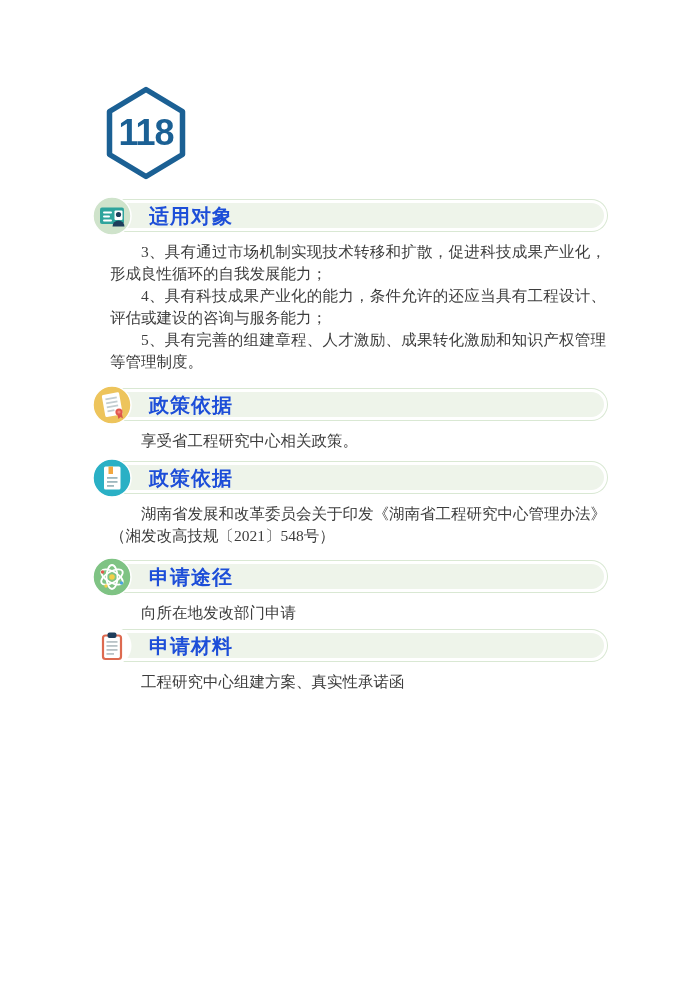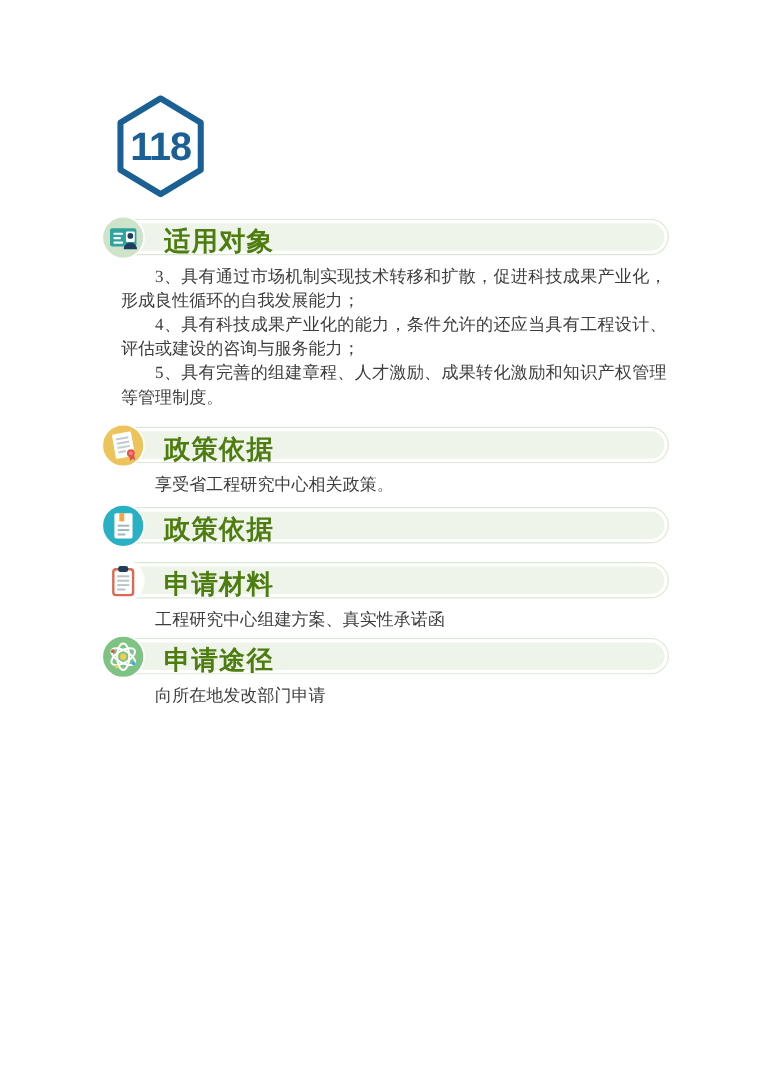--- a/index.html
+++ b/index.html
@@ -49,21 +49,21 @@
     box-shadow:0 0 0 1px #d9e8d3;
     border-radius:17px;
   }
   .sec-icon {
     position:absolute; left:0; top:0; width:40px; height:40px; z-index:2;
   }
   .sec-icon svg { display:block; }
   .sec-title {
     position:absolute; left:57px; top:7px; z-index:2;
     font-family:"Liberation Sans", sans-serif;
-    font-weight:700; font-size:24px; color:#4d7c0f;
+    font-weight:700; font-size:20px; color:#1d4ed8;
     letter-spacing:1px;
   }
   .sec-body { padding:5px 1px 0 18px; }
   .para {
     font-size:15.5px; line-height:22px; color:#3d3d3d;
     text-align:justify; text-indent:2em;
     font-family:"Liberation Serif", serif;
   }
 
   
@@ -146,40 +146,22 @@
                 <circle cx="20" cy="20" r="19" fill="#2ab0c5" stroke="#ffffff" stroke-width="1.5"></circle>
                 <rect x="12" y="8.5" width="16.5" height="23" rx="1.5" fill="#ffffff"></rect>
                 <rect x="16.5" y="8.5" width="4.5" height="7.5" fill="#f3a73e"></rect>
                 <rect x="15" y="19" width="10.5" height="1.8" fill="#9db7be"></rect>
                 <rect x="15" y="23" width="10.5" height="1.8" fill="#9db7be"></rect>
                 <rect x="15" y="27" width="7" height="1.8" fill="#9db7be"></rect>
               </svg>
             </div>
       <div class="sec-title">政策依据</div>
     </div>
-  </div>
-
-  <div class="section">
-    <div class="sec-header">
-      <div class="sec-pill"></div>
-      <div class="sec-icon">
-              <svg width="40" height="40" viewBox="0 0 40 40">
-                <circle cx="20" cy="20" r="19.5" fill="#ffffff"></circle>
-                <rect x="11" y="9.5" width="18" height="23.5" rx="2.5" fill="#ffffff" stroke="#dd6a50" stroke-width="2.2"></rect>
-                <rect x="15.5" y="6.5" width="9" height="5.5" rx="2" fill="#1e3e5c"></rect>
-                <rect x="14.5" y="15" width="11" height="1.8" fill="#b9c2c6"></rect>
-                <rect x="14.5" y="19" width="11" height="1.8" fill="#b9c2c6"></rect>
-                <rect x="14.5" y="23" width="11" height="1.8" fill="#b9c2c6"></rect>
-                <rect x="14.5" y="27" width="7.5" height="1.8" fill="#b9c2c6"></rect>
-              </svg>
-            </div>
-      <div class="sec-title">申请材料</div>
-    </div>
-    <div class="sec-body">
-            <p class="para">工程研究中心组建方案、真实性承诺函</p>
+    <div class="sec-body">
+            <p class="para">湖南省发展和改革委员会关于印发《湖南省工程研究中心管理办法》（湘发改高技规〔2021〕548号）</p>
           </div>
   </div>
 
   <div class="section">
     <div class="sec-header">
       <div class="sec-pill"></div>
       <div class="sec-icon">
               <svg width="40" height="40" viewBox="0 0 40 40">
                 <circle cx="20" cy="20" r="19" fill="#7fc384" stroke="#ffffff" stroke-width="1.5"></circle>
                 <ellipse cx="20" cy="20" rx="12" ry="5.5" fill="none" stroke="#ffffff" stroke-width="1.8" transform="rotate(-30 20 20)"></ellipse>
@@ -190,17 +172,38 @@
                 <circle cx="29.5" cy="26" r="1.7" fill="#4aa3df"></circle>
                 <circle cx="14" cy="29" r="1.7" fill="#f2cf4a"></circle>
               </svg>
             </div>
       <div class="sec-title">申请途径</div>
     </div>
     <div class="sec-body">
             <p class="para">向所在地发改部门申请</p>
           </div>
   </div>
+
+  <div class="section">
+    <div class="sec-header">
+      <div class="sec-pill"></div>
+      <div class="sec-icon">
+              <svg width="40" height="40" viewBox="0 0 40 40">
+                <circle cx="20" cy="20" r="19.5" fill="#ffffff"></circle>
+                <rect x="11" y="9.5" width="18" height="23.5" rx="2.5" fill="#ffffff" stroke="#dd6a50" stroke-width="2.2"></rect>
+                <rect x="15.5" y="6.5" width="9" height="5.5" rx="2" fill="#1e3e5c"></rect>
+                <rect x="14.5" y="15" width="11" height="1.8" fill="#b9c2c6"></rect>
+                <rect x="14.5" y="19" width="11" height="1.8" fill="#b9c2c6"></rect>
+                <rect x="14.5" y="23" width="11" height="1.8" fill="#b9c2c6"></rect>
+                <rect x="14.5" y="27" width="7.5" height="1.8" fill="#b9c2c6"></rect>
+              </svg>
+            </div>
+      <div class="sec-title">申请材料</div>
+    </div>
+    <div class="sec-body">
+            <p class="para">工程研究中心组建方案、真实性承诺函</p>
+          </div>
+  </div>
 </div>
   </div>
 
   <div class="page-num">155</div>
 </div>
 
 </body></html>

